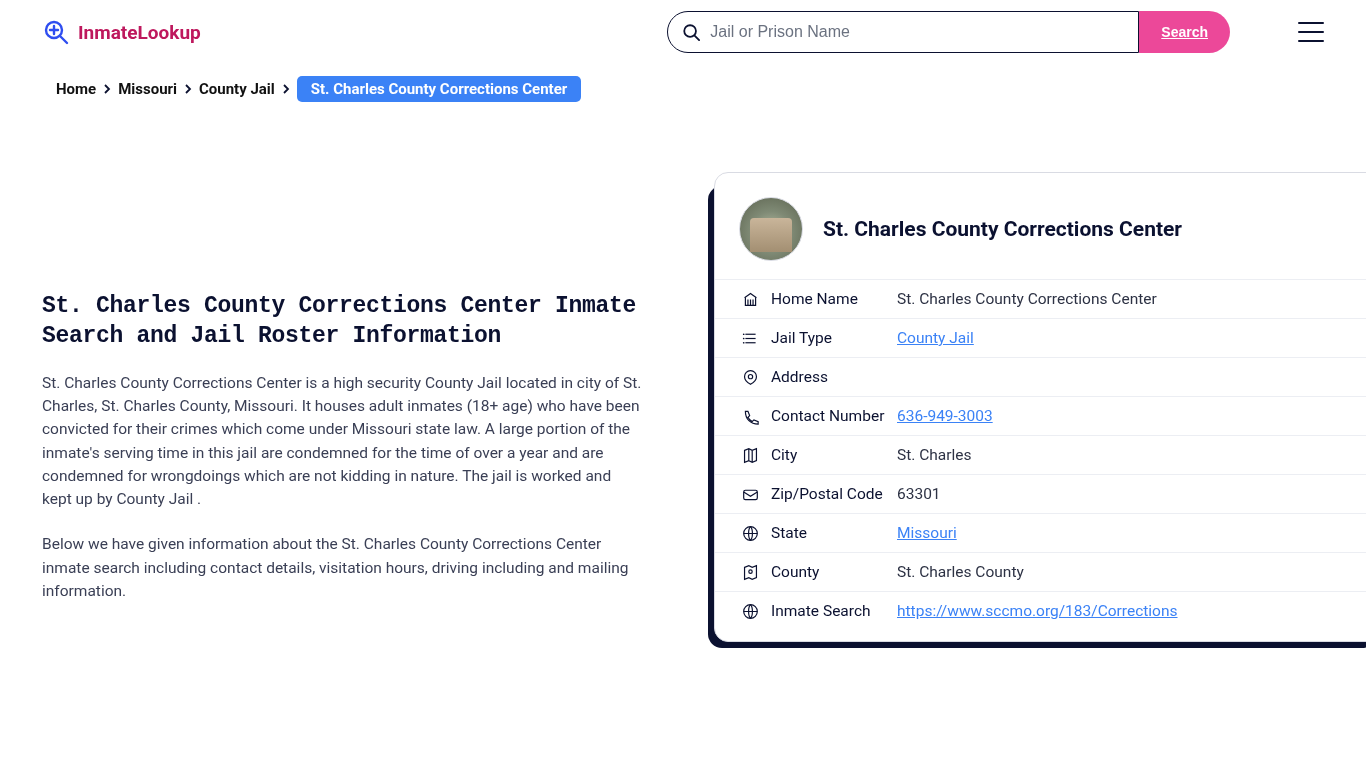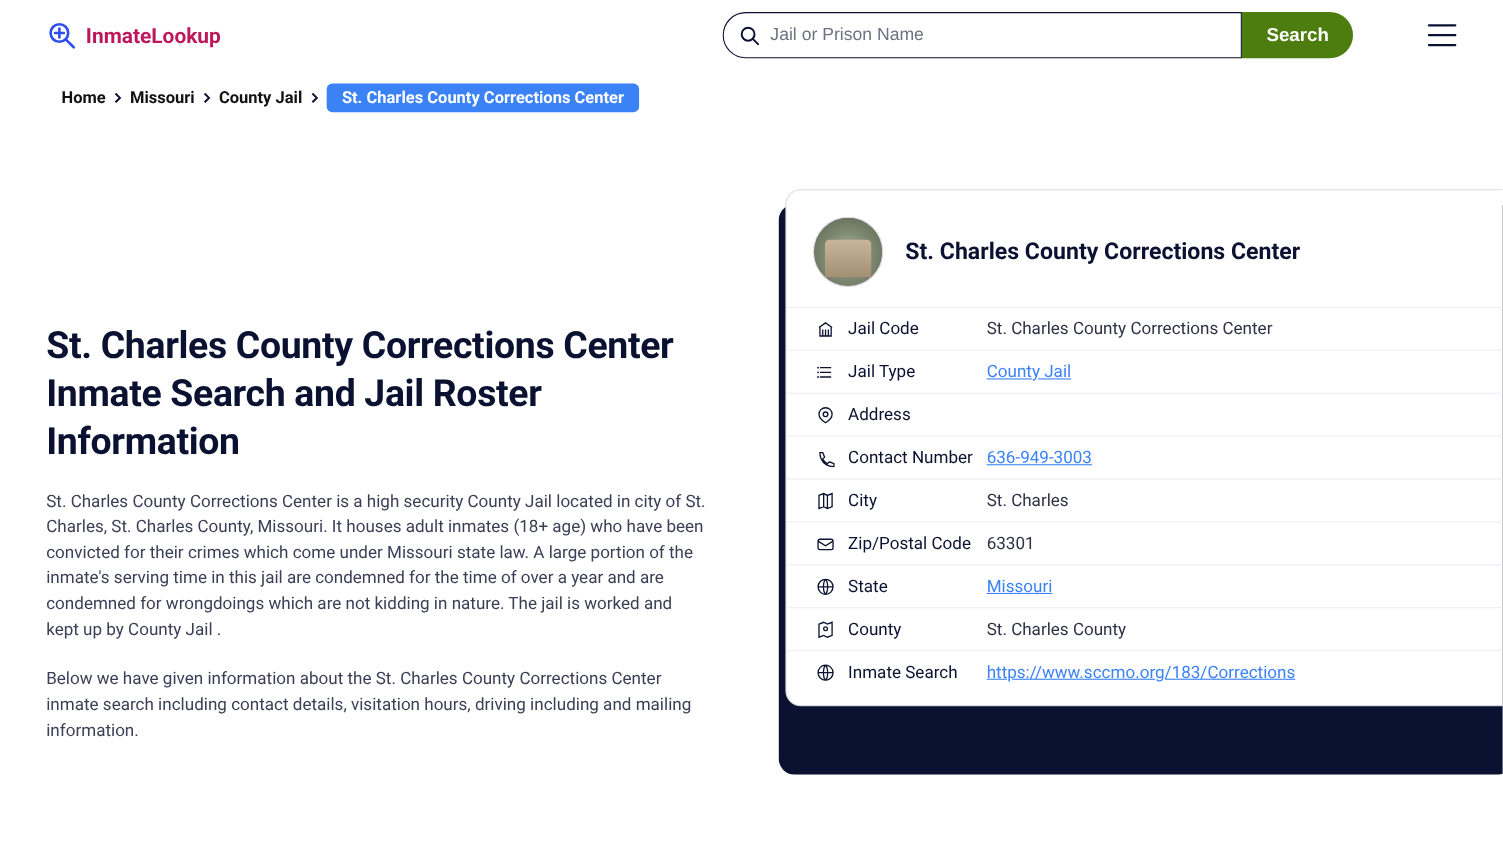--- a/index.html
+++ b/index.html
@@ -51,29 +51,30 @@
   .search-box input {
     border: none;
     outline: none;
     font-size: 16px;
     flex: 1;
     background: transparent;
     color: #0b1130;
   }
   .search-box input::placeholder { color: #6b7280; }
   .search-btn {
-    background: #4d7c0f;
+    background: #ec4899;
     color: #ffffff;
     border: none;
     height: 42px;
     padding: 0 22px;
     border-radius: 0 21px 21px 0;
-    font-size: 17px;
+    font-size: 14px;
     font-weight: 600;
     cursor: pointer;
+    text-decoration: underline;
   }
   .hamburger {
     margin-left: 48px;
     width: 26px;
     height: 20px;
     display: flex;
     flex-direction: column;
     justify-content: space-between;
     cursor: pointer;
   }
@@ -111,26 +112,27 @@
     display: flex;
     padding: 0 0 0 42px;
     margin-top: 70px;
     gap: 60px;
   }
   .left {
     width: 600px;
     padding-top: 120px;
   }
   .left h1 {
-    font-size: 34px;
+    font-size: 23px;
     font-weight: 700;
     line-height: 1.3;
     letter-spacing: -0.3px;
     color: #0b1130;
     margin-bottom: 20px;
+    font-family: Liberation Mono, monospace;
   }
   .left p {
     font-size: 15.5px;
     line-height: 1.5;
     color: #3a3f55;
     margin-bottom: 22px;
   }
   .card-wrap {
     flex: 1;
     position: relative;
@@ -281,21 +283,21 @@
         <div class="avatar"></div>
         <div class="card-title">St. Charles County Corrections Center</div>
       </div>
       <div id="rows">
           <div class="row">
             <span class="icon">
               <svg viewBox="0 0 20 20" width="17" height="17" fill="none" stroke="#0b1130" stroke-width="1.4">
                 <path d="M3 8 L10 3 L17 8 M4 8 V17 H16 V8 M7 17 V10 M10 17 V10 M13 17 V10"></path>
               </svg>
             </span>
-            <span class="label">Jail Code</span>
+            <span class="label">Home Name</span>
             <span class="value">St. Charles County Corrections Center</span>
           </div>
           <div class="row">
             <span class="icon">
               <svg viewBox="0 0 20 20" width="17" height="17" fill="none" stroke="#0b1130" stroke-width="1.4">
                 <line x1="4" y1="5" x2="16" y2="5"></line>
                 <line x1="4" y1="10" x2="16" y2="10"></line>
                 <line x1="4" y1="15" x2="16" y2="15"></line>
                 <circle cx="2" cy="5" r="1" fill="#0b1130" stroke="none"></circle>
                 <circle cx="2" cy="10" r="1" fill="#0b1130" stroke="none"></circle>

